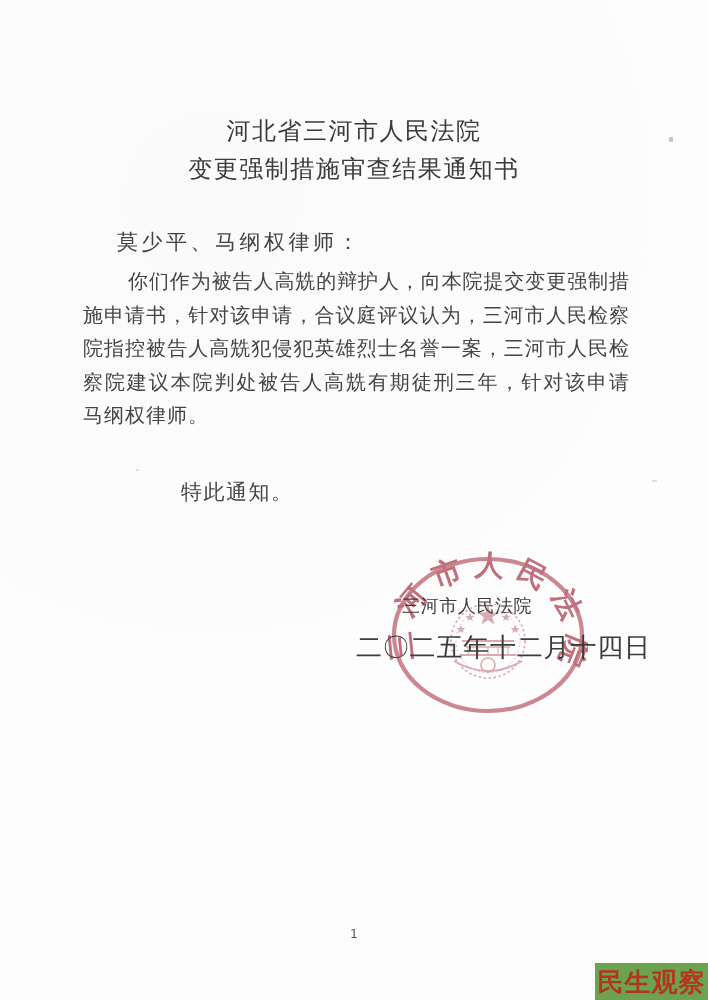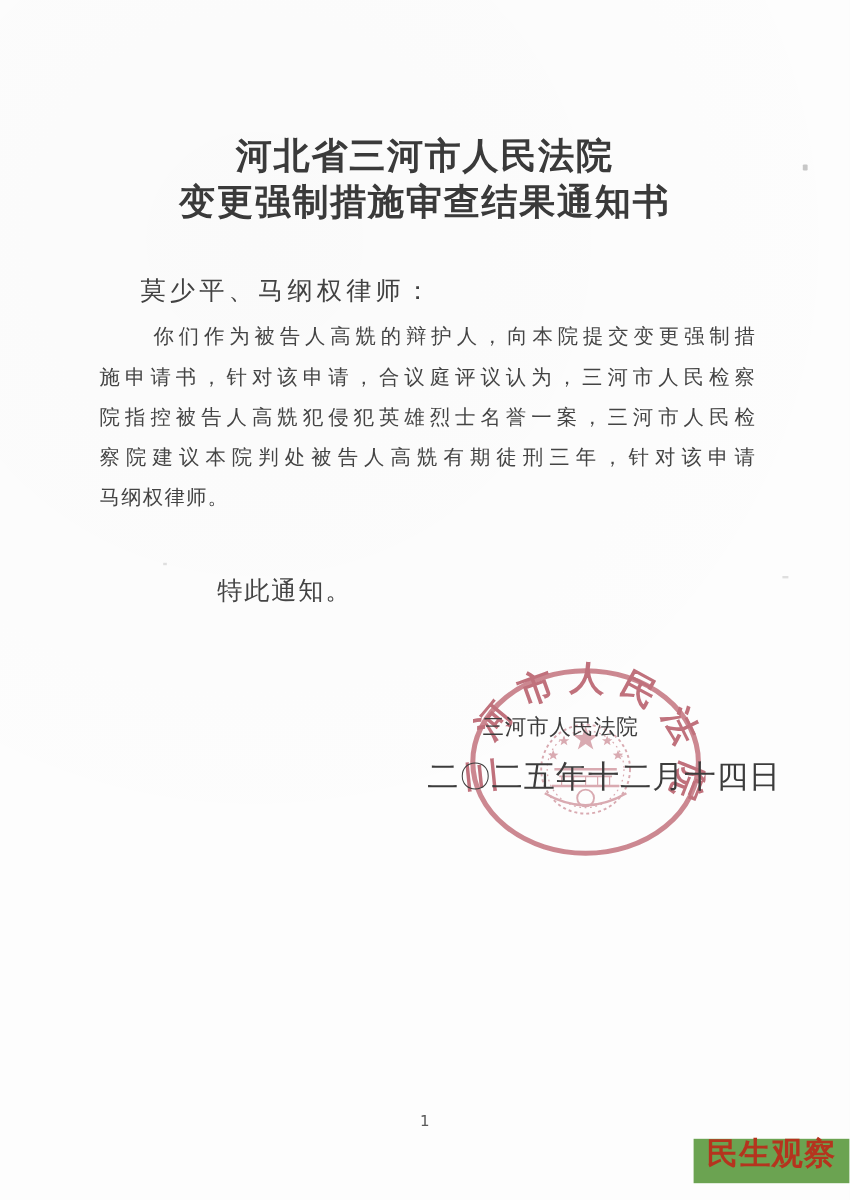--- a/index.html
+++ b/index.html
@@ -17,41 +17,41 @@
     background:
       radial-gradient(circle at 30% 20%, rgba(0,0,0,0.012), transparent 60%),
       #fdfdfd;
   }
   .title-block {
     position: absolute;
     top: 112px; left: 0; width: 708px;
     text-align: center;
   }
   .title-line {
-    font-size: 30px;
-    font-weight: 700;
+    font-size: 24px;
+    font-weight: 400;
     letter-spacing: 1.5px;
     line-height: 38px;
     color: #3a3a3a;
   }
   .salutation {
     position: absolute;
     left: 85px; top: 228px;
     font-size: 21px;
     letter-spacing: 3.5px;
     color: #424242;
     margin-left: 32px;
   }
   .body-block {
     position: absolute;
     left: 83px; top: 265px;
     width: 546px;
   }
   .body-line {
-    font-size: 17px;
+    font-size: 20px;
     line-height: 33.5px;
     height: 33.5px;
     color: #444;
     text-align: justify;
     text-align-last: justify;
     white-space: nowrap;
   }
   .body-line.first { text-indent: 45px; }
   .body-line.last {
     text-align: left;
@@ -90,24 +90,25 @@
     position: absolute;
     left: 340px; top: 926px;
     width: 28px;
     text-align: center;
     font-size: 12.5px;
     color: #5a5a5a;
     font-family: "DejaVu Sans", sans-serif;
   }
   .watermark {
     position: absolute;
-    right: 0; bottom: 14px;
-    width: 130px; height: 37px;
+    right: 0; bottom: 0;
+    width: 113px; height: 37px;
     background: #6ba351;
     display: flex;
+    align-items: center;
     justify-content: center;
   }
   .watermark-text {
     font-size: 26px;
     font-weight: 700;
     color: #b5341e;
     letter-spacing: 1px;
     line-height: 1;
     font-family: "DejaVu Serif", serif;
   }

